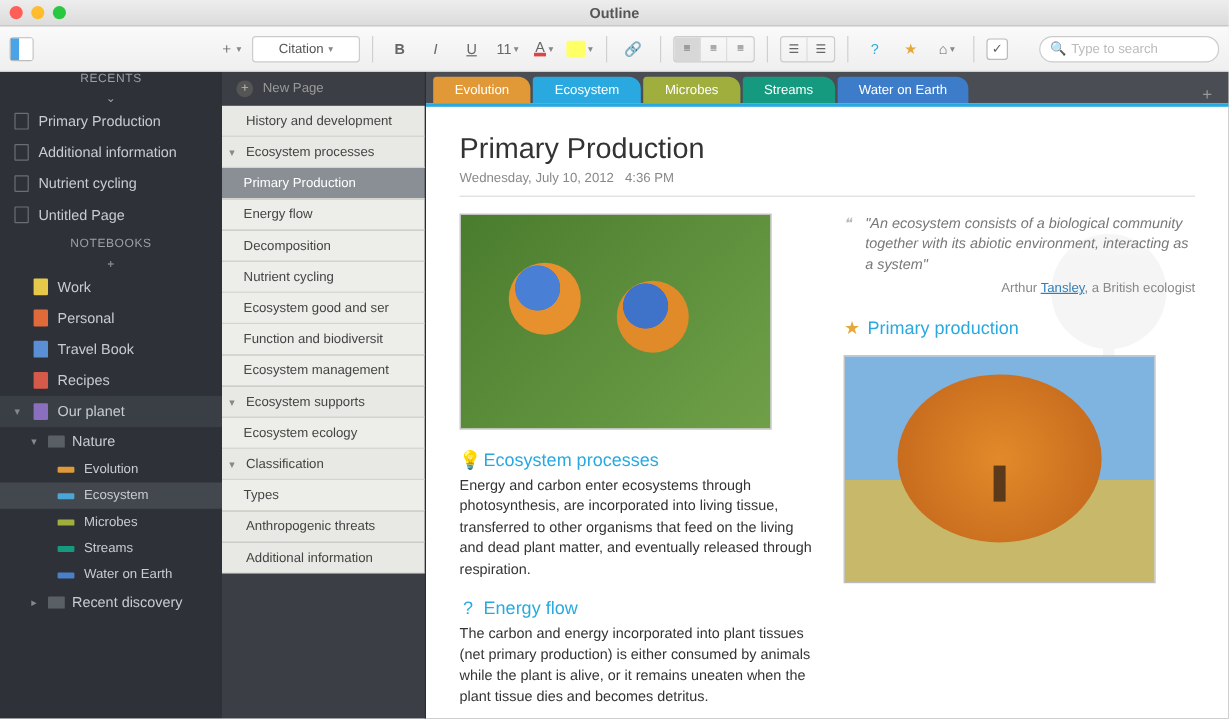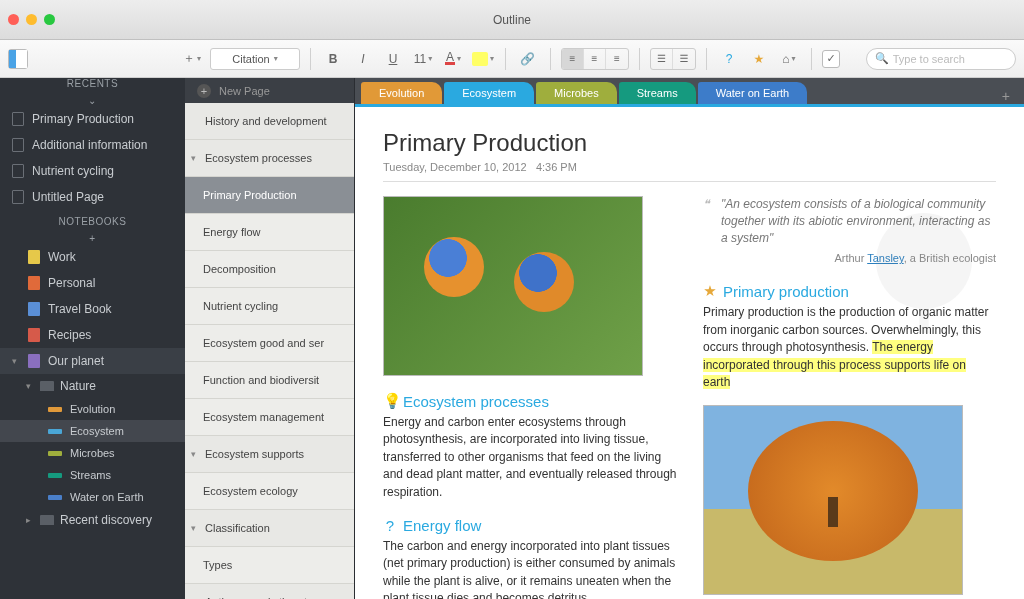--- a/index.html
+++ b/index.html
@@ -1,17 +1,17 @@
 <!DOCTYPE html>
 <html><head>
 <meta charset="utf-8">
 <style>
 * { margin: 0; padding: 0; box-sizing: border-box; font-family: -apple-system, "Helvetica Neue", Arial, sans-serif; }
 body { width: 1024px; height: 599px; overflow: hidden; background: #f0f0f0; display: flex; flex-direction: column; }
-.titlebar { height: 40px; background: linear-gradient(#ededed,#dcdcdc); display: flex; align-items: center; padding: 0 8px; border-bottom: 1px solid #c0c0c0; position: relative; }
+.titlebar { height: 22px; background: linear-gradient(#ededed,#dcdcdc); display: flex; align-items: center; padding: 0 8px; border-bottom: 1px solid #c0c0c0; position: relative; font-weight: bold; }
 .traffic { display: flex; gap: 7px; }
 .dot { width: 11px; height: 11px; border-radius: 50%; }
 .dot.red { background: #ff5f57; } .dot.yellow { background: #febc2e; } .dot.green { background: #28c840; }
 .titlebar .title { position: absolute; left: 0; right: 0; text-align: center; font-size: 12px; color: #555; }
 .toolbar { height: 38px; background: linear-gradient(#fafafa,#efefef); border-bottom: 1px solid #cfcfcf; display: flex; align-items: center; padding: 0 8px; gap: 6px; font-size: 12px; color: #555; }
 .tb-left { width: 20px; height: 20px; border: 1px solid #bbb; border-radius: 3px; display: flex; }
 .tb-left .l { width: 7px; background: #4aa3e6; } .tb-left .r { flex: 1; background: #fff; }
 .tb-spacer { flex: 0 0 140px; }
 .tb-btn { width: 24px; height: 22px; display: flex; align-items: center; justify-content: center; border-radius: 3px; cursor: default; color: #666; }
 .tb-btn.dd::after { content: "▾"; font-size: 8px; margin-left: 2px; color: #888; }
@@ -36,21 +36,21 @@
 .nb-item.open { background: #3a3f46; }
 .tree-item { height: 24px; display: flex; align-items: center; padding-left: 26px; gap: 6px; }
 .tree-item .chev { width: 8px; font-size: 9px; color: #888; }
 .tree-item .fld { width: 14px; height: 10px; background: #5a5f66; border-radius: 1px 1px 0 0; position: relative; }
 .sub-item { height: 22px; display: flex; align-items: center; padding-left: 48px; gap: 8px; font-size: 11px; }
 .sub-item.sel { background: #43474e; }
 .sub-item .dash { width: 14px; height: 5px; border-radius: 1px; }
 .outline { width: 170px; background: #3b3f45; border-right: 1px solid #2a2d32; display: flex; flex-direction: column; font-size: 11px; color: #ccc; }
 .ol-new { height: 28px; display: flex; align-items: center; padding: 0 12px; gap: 8px; color: #999; }
 .ol-new .plus { width: 14px; height: 14px; border-radius: 50%; background: #555; display: flex; align-items: center; justify-content: center; color: #bbb; font-size: 11px; }
-.ol-row { height: 37px; display: flex; align-items: center; padding: 0 6px; gap: 4px; background: #e8e8e5; color: #444; border-bottom: 1px solid #d5d5d0; white-space: nowrap; overflow: hidden; }
+.ol-row { height: 26px; display: flex; align-items: center; padding: 0 6px; gap: 4px; background: #e8e8e5; color: #444; border-bottom: 1px solid #d5d5d0; white-space: nowrap; overflow: hidden; }
 .ol-row .exp { width: 10px; font-size: 9px; color: #888; }
 .ol-row.lvl1 { padding-left: 18px; background: #ededea; }
 .ol-row.lvl1.sel { background: #8a8f95; color: #fff; }
 .content { flex: 1; display: flex; flex-direction: column; background: #4a4e54; }
 .tabs { height: 26px; display: flex; align-items: flex-end; padding: 0 6px; gap: 2px; position: relative; }
 .tab { height: 22px; padding: 0 18px; font-size: 11px; display: flex; align-items: center; border-radius: 3px 10px 0 0; color: #fff; position: relative; }
 .tab::after { content: ""; position: absolute; right: -6px; top: 0; width: 0; height: 0; border-bottom: 22px solid transparent; }
 .tab.c1 { background: #e19937; } .tab.c2 { background: #2aa9e0; } .tab.c3 { background: #9fae3d; } .tab.c4 { background: #159a7f; } .tab.c5 { background: #3d7cc9; }
 .tabs .add { margin-left: auto; color: #999; font-size: 14px; padding: 0 8px; }
 .page { flex: 1; background: #fff; border-top: 3px solid #2aa9e0; padding: 22px 28px; overflow: hidden; position: relative; font-size: 12px; color: #333; }
@@ -304,21 +304,21 @@
         </div>
       <div class="add">+</div>
     </div>
     <div class="page">
       <svg class="watermark" viewBox="0 0 100 100">
           <circle cx="50" cy="40" r="30" fill="#888"></circle>
           <rect x="47" y="60" width="6" height="25" fill="#888"></rect>
         </svg>
       <h1>Primary Production</h1>
       <div class="ts">
-        <span>Tuesday, December 10, 2012</span>&nbsp;&nbsp;&nbsp;<span>4:36 PM</span>
+        <span>Wednesday, July 10, 2012</span>&nbsp;&nbsp;&nbsp;<span>4:36 PM</span>
       </div>
       <div class="cols">
         <div class="col-l">
           <div class="img-ph birds">
             <div class="bird b1"></div>
               <div class="bird b2"></div>
           </div>
           <div class="sec">
             <h3>
                 <span class="ic" style="color:#e6c23a">💡</span>
@@ -337,21 +337,20 @@
         <div class="col-r">
           <div class="quote">"An ecosystem consists of a biological community together with its abiotic environment, interacting as a system"</div>
           <div class="attr">
             <span>Arthur </span><span style="text-decoration:underline;color:#2a7fbf">Tansley</span><span>, a British ecologist</span>
           </div>
           <div class="sec">
             <h3>
                 <span class="ic" style="color:#e6a83a">★</span>
                 <span>Primary production</span>
               </h3>
-            <p><span>Primary production is the production of organic matter from inorganic carbon sources. Overwhelmingly, this occurs through photosynthesis. </span><span class="hlspan">The energy incorporated through this process supports life on earth</span></p>
           </div>
           <div class="img-ph tree">
             <div class="tree-crown"></div>
               <div class="tree-trunk"></div>
           </div>
         </div>
       </div>
     </div>
   </div>
 </div>

